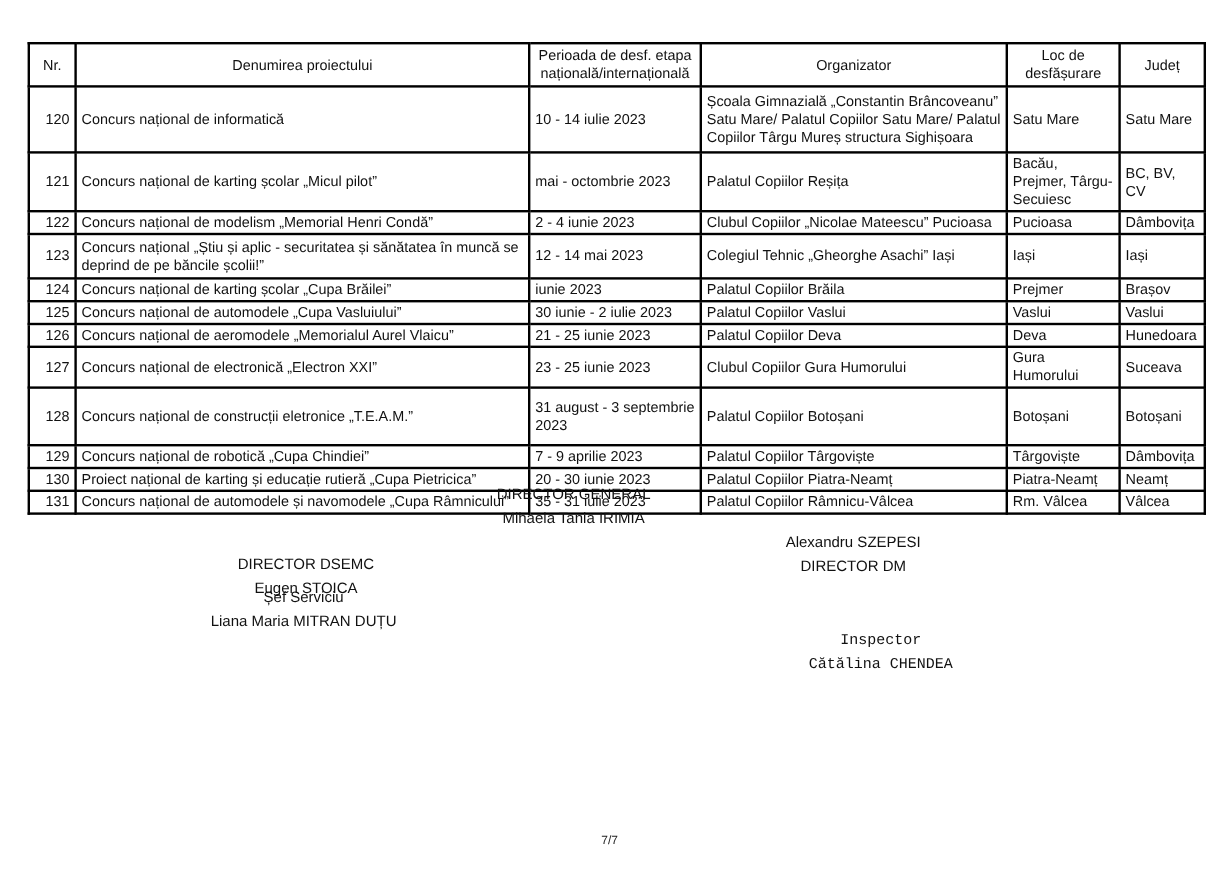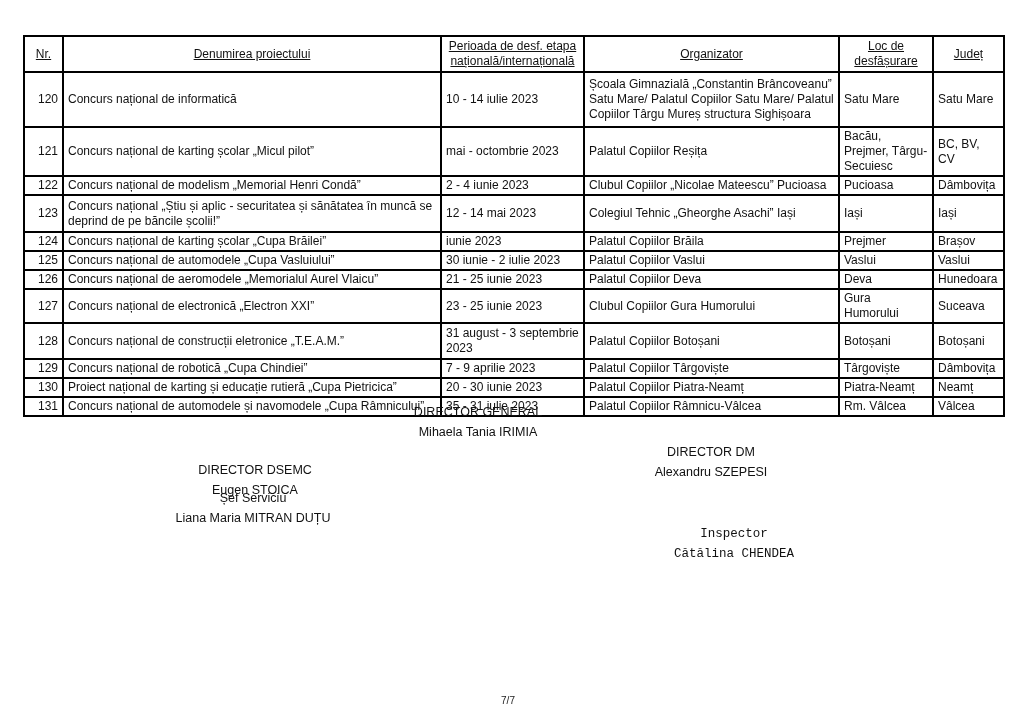--- a/index.html
+++ b/index.html
@@ -21,29 +21,29 @@
     font-size:12px; line-height:15px;
     color:#111111;
   }
   table.projects th, table.projects td {
     border:2px solid #000;
     padding:1px 4px;
     vertical-align:middle;
     overflow:hidden;
     word-wrap:break-word;
   }
-  table.projects thead tr { height:36px;text-decoration:underline; }
+  table.projects thead tr { height:36px; }
   table.projects th { font-weight:400; text-align:center; }
   table.projects td { text-align:left; }
   table.projects td.c-nr { text-align:right; }
   table.projects tbody tr { height:19px; }
   table.projects tbody tr:nth-child(1) { height:55px; }
   table.projects tbody tr:nth-child(2) { height:36px; }
   table.projects tbody tr:nth-child(4) { height:37px; }
-  table.projects tbody tr:nth-child(9) { height:36px; }
+  table.projects tbody tr:nth-child(9) { height:48px; }
 
   
   .sig {
     position:absolute;
     width:320px;
     text-align:center;
     font-size:12.5px;
     line-height:20px;
     color:#111111;
   }
@@ -187,22 +187,22 @@
     <div>DIRECTOR GENERAL</div>
     <div>Mihaela Tania IRIMIA</div>
   </div>
 
   <div class="sig" id="sig-dsemc">
     <div>DIRECTOR DSEMC</div>
     <div>Eugen STOICA</div>
   </div>
 
   <div class="sig" id="sig-dm">
+    <div>Alexandru SZEPESI</div>
     <div>DIRECTOR DM</div>
-    <div>Alexandru SZEPESI</div>
   </div>
 
   <div class="sig" id="sig-sef">
     <div>Șef Serviciu</div>
     <div>Liana Maria MITRAN DUȚU</div>
   </div>
 
   <div class="sig" id="sig-inspector">
     <div>Inspector</div>
     <div>Cătălina CHENDEA</div>

